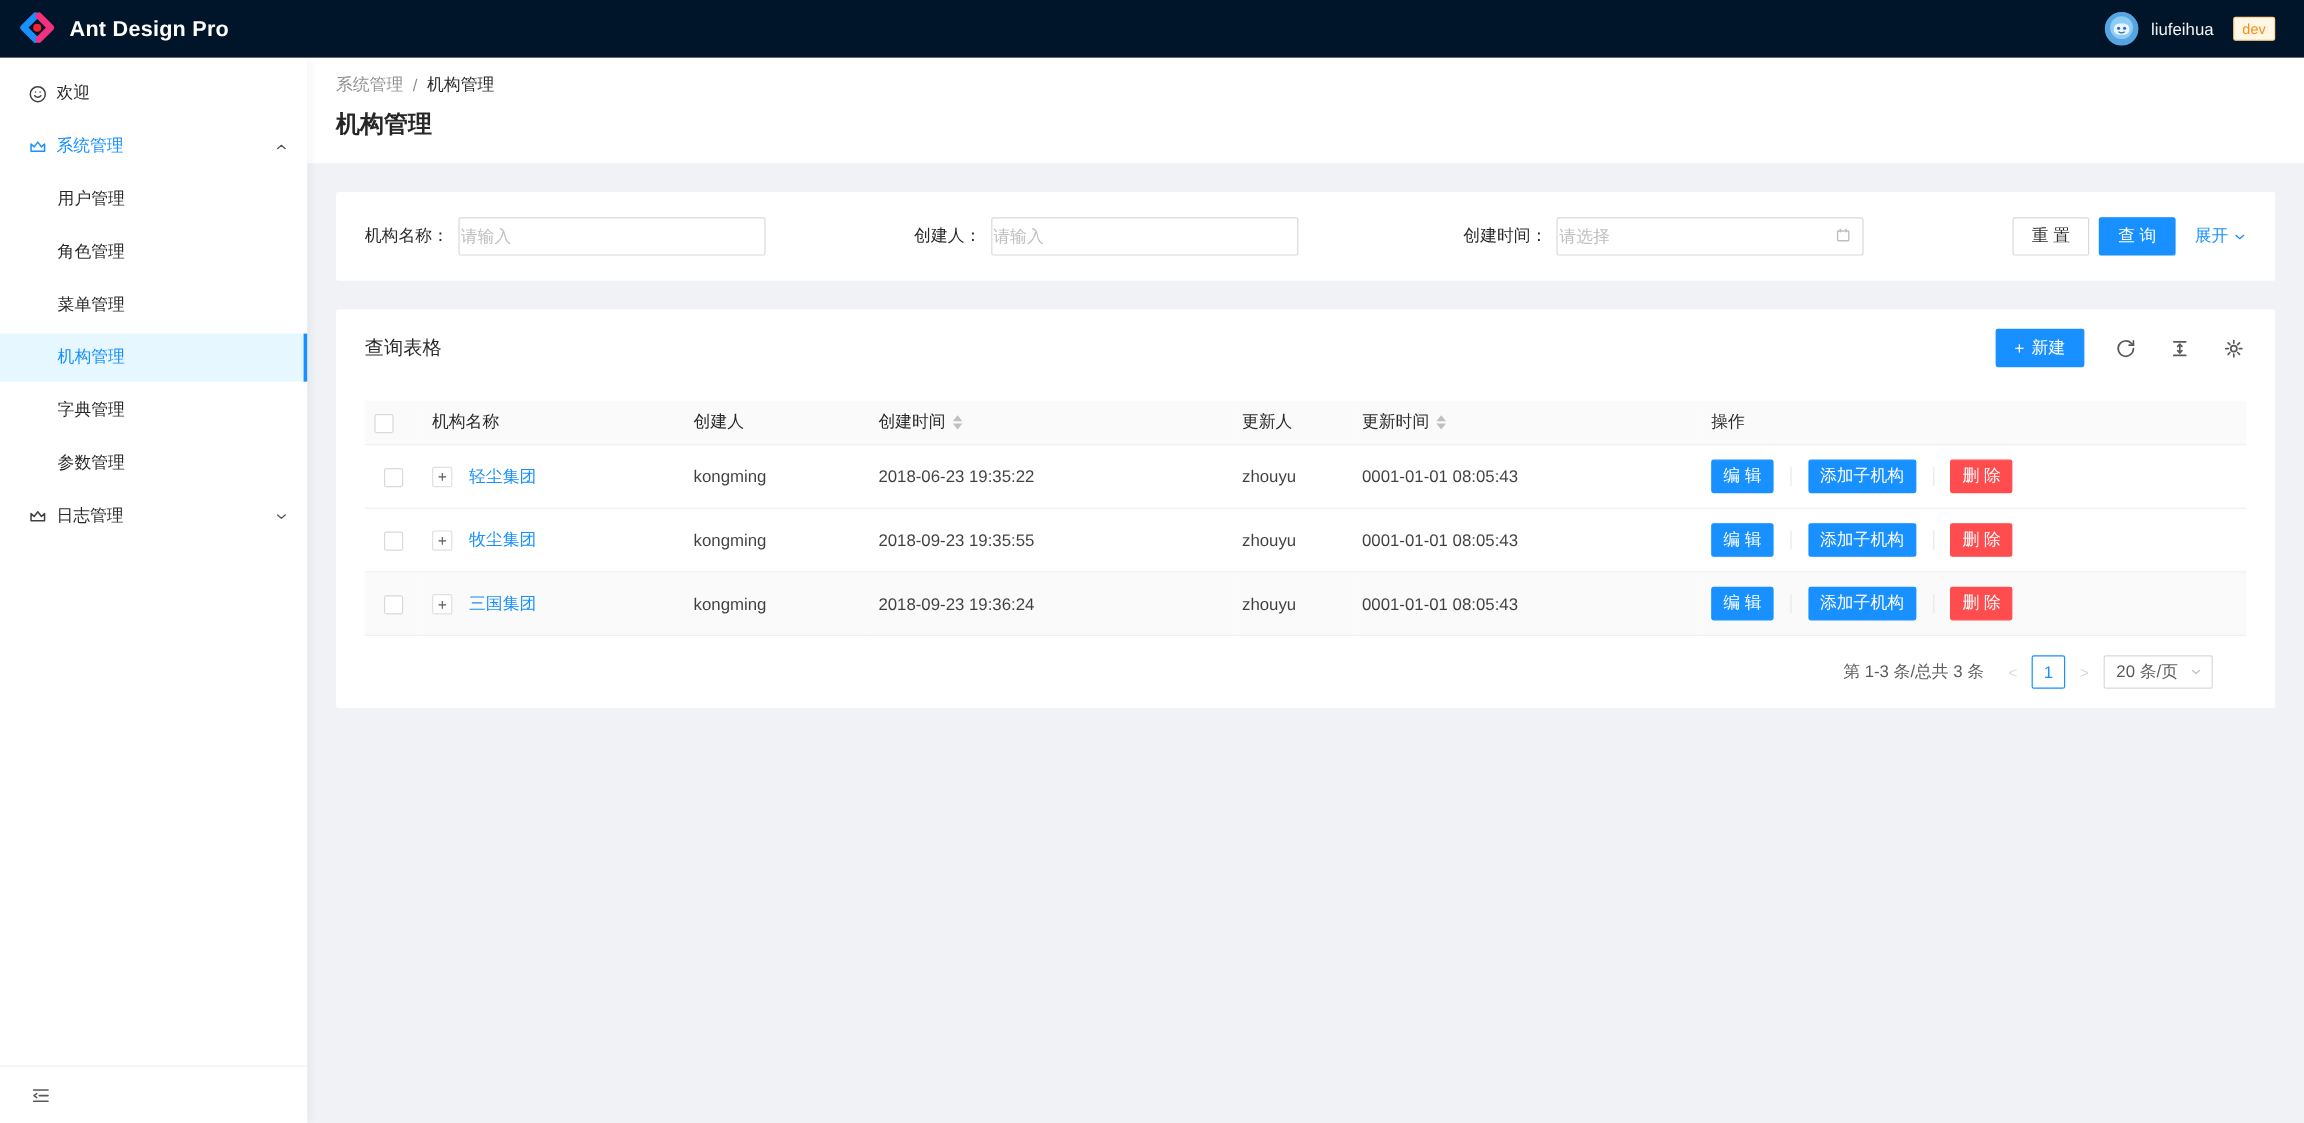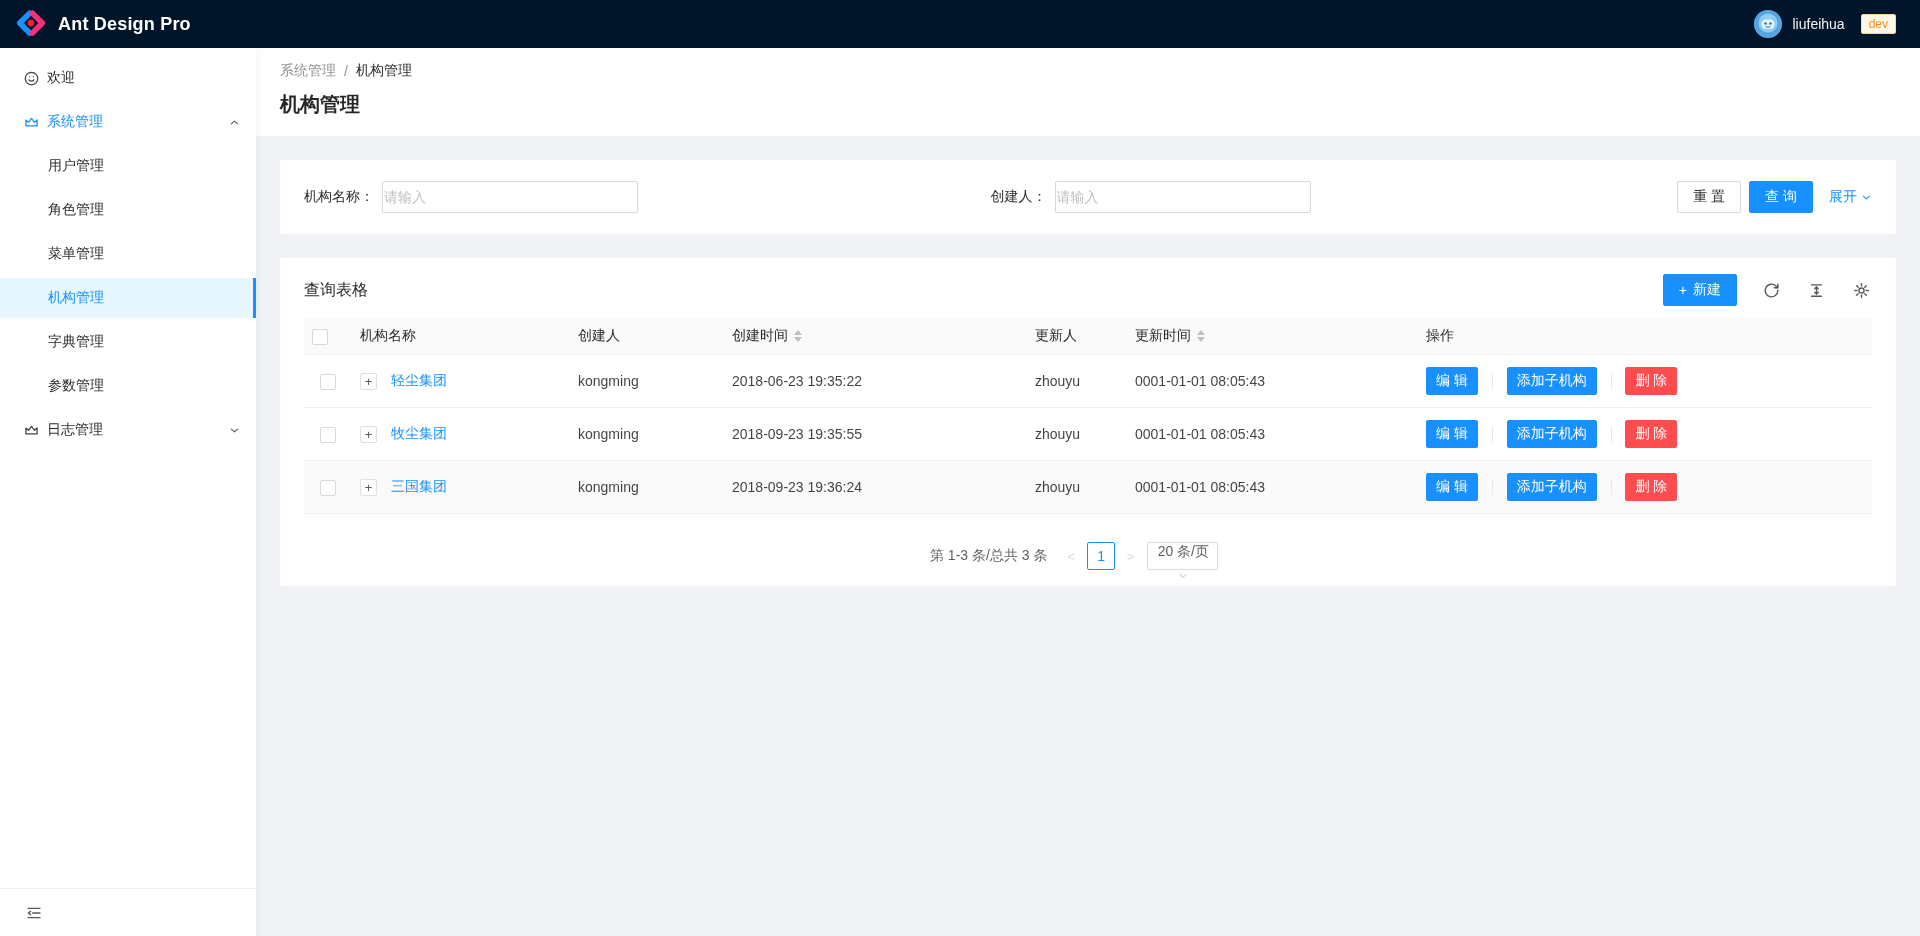--- a/index.html
+++ b/index.html
@@ -83,21 +83,21 @@
     background:#fff; color:rgba(0,0,0,.85); font-size:14px; font-family:inherit; cursor:pointer;
     white-space:nowrap;
   }
   .btn-primary { background:#1890ff; border-color:#1890ff; color:#fff; }
   .btn-danger  { background:#ff4d4f; border-color:#ff4d4f; color:#fff; }
   .btn-sm { height:28px; padding:0 9px; }
   .link-btn { color:#1890ff; display:inline-flex; align-items:center; gap:4px; cursor:pointer; margin-left:8px; }
 
   
   .table-card { margin-top:24px; padding:16px 24px; }
-  .table-toolbar { display:flex; align-items:center; height:32px; margin-bottom:12px; }
+  .table-toolbar { display:flex; align-items:center; height:32px; margin-bottom:28px; }
   .table-title { font-size:16px; font-weight:500; color:rgba(0,0,0,.85); }
   .toolbar-right { margin-left:auto; display:flex; align-items:center; gap:14px; }
   .icon-btn { color:#595959; cursor:pointer; padding:2px; margin-left:10px; display:inline-flex; }
 
   table.grid { width:100%; border-collapse:collapse; table-layout:fixed; }
   .grid th {
     background:#fafafa; text-align:left; font-weight:500; color:rgba(0,0,0,.85);
     padding:9px 8px; border-bottom:1px solid #f0f0f0; font-size:14px;
   }
   .grid td { padding:12px 8px; border-bottom:1px solid #f0f0f0; font-size:14px; color:rgba(0,0,0,.75); }
@@ -115,32 +115,32 @@
   .expand-btn {
     display:inline-flex; align-items:center; justify-content:center;
     width:17px; height:17px; border:1px solid #e0e0e0; border-radius:2px; background:#fff;
     color:#595959; font-size:13px; line-height:1; cursor:pointer; margin-right:10px; vertical-align:middle;
   }
   .org-link { color:#1890ff; text-decoration:none; cursor:pointer; vertical-align:middle; }
   .vdiv { display:inline-block; width:1px; height:16px; background:#e8e8e8; margin:0 10px; vertical-align:middle; }
 
   
   .pagination {
-    display:flex; align-items:center; justify-content:center; gap:8px; margin-top:28px;
+    display:flex; align-items:center; justify-content:flex-end; gap:8px; margin-top:16px;
     color:rgba(0,0,0,.65); padding-right:28px;
   }
   .pg-total { margin-right:8px; }
   .pg-arrow { color:#d9d9d9; font-size:13px; padding:0 4px; cursor:default; }
   .pg-item {
     min-width:28px; height:28px; border:1px solid #1890ff; border-radius:2px; background:#fff;
     color:#1890ff; display:inline-flex; align-items:center; justify-content:center; cursor:pointer;
   }
   .pg-size {
     height:28px; border:1px solid #d9d9d9; border-radius:2px; background:#fff;
-    display:inline-flex; align-items:center; gap:10px; padding:0 8px 0 10px; color:rgba(0,0,0,.65); cursor:pointer;flex-direction:column;
+    display:inline-flex; align-items:center; gap:10px; padding:0 8px 0 10px; color:rgba(0,0,0,.65); cursor:pointer;
   }
   .pg-size .chev { color:#bfbfbf; }
 </style>
 </head>
 <body>
 
 <div class="app-header">
   <div class="brand">
     <span>
       <svg width="30" height="30" viewBox="0 0 32 32" fill="none" stroke-linecap="round" stroke-linejoin="round">
@@ -254,20 +254,33 @@
   <div class="content">
 
     <div class="card search-card">
       <div class="sf-field">
         <span class="sf-label">机构名称：</span>
         <input class="sf-input" type="text" placeholder="请输入" style="">
       </div>
       <div class="sf-field">
         <span class="sf-label">创建人：</span>
         <input class="sf-input" type="text" placeholder="请输入" style="">
+      </div>
+      <div class="sf-field">
+        <span class="sf-label">创建时间：</span>
+        <span class="sf-date">
+          <input class="sf-input" type="text" placeholder="请选择" style="">
+          <span class="date-icon">
+            <svg width="14" height="14" viewBox="0 0 24 24" fill="none" stroke="currentColor" stroke-width="2" stroke-linecap="round">
+              <rect x="4" y="6" width="16" height="14" rx="1"></rect>
+                <line x1="8" y1="3.5" x2="8" y2="7"></line>
+                <line x1="16" y1="3.5" x2="16" y2="7"></line>
+            </svg>
+          </span>
+        </span>
       </div>
       <div class="sf-actions">
         <button class="btn">重 置</button>
         <button class="btn btn-primary">查 询</button>
         <span class="link-btn">
           <span>展开</span>
           <span>
             <svg width="11" height="11" viewBox="0 0 24 24" fill="none" stroke="currentColor" stroke-width="2.4" stroke-linecap="round" stroke-linejoin="round">
                 <polyline points="5 9 12 15 19 9"></polyline>
               </svg>

